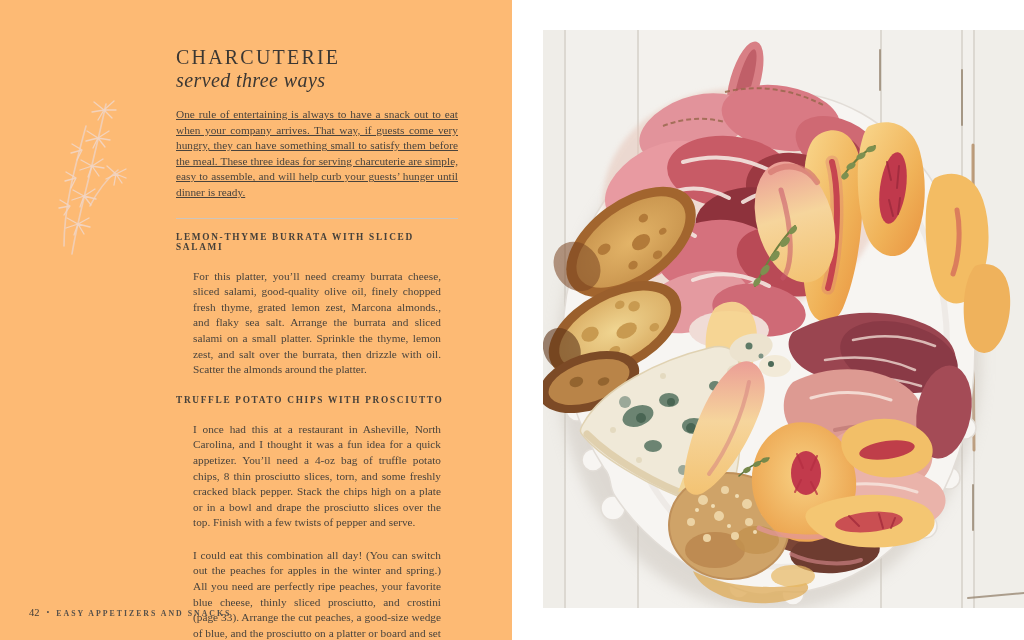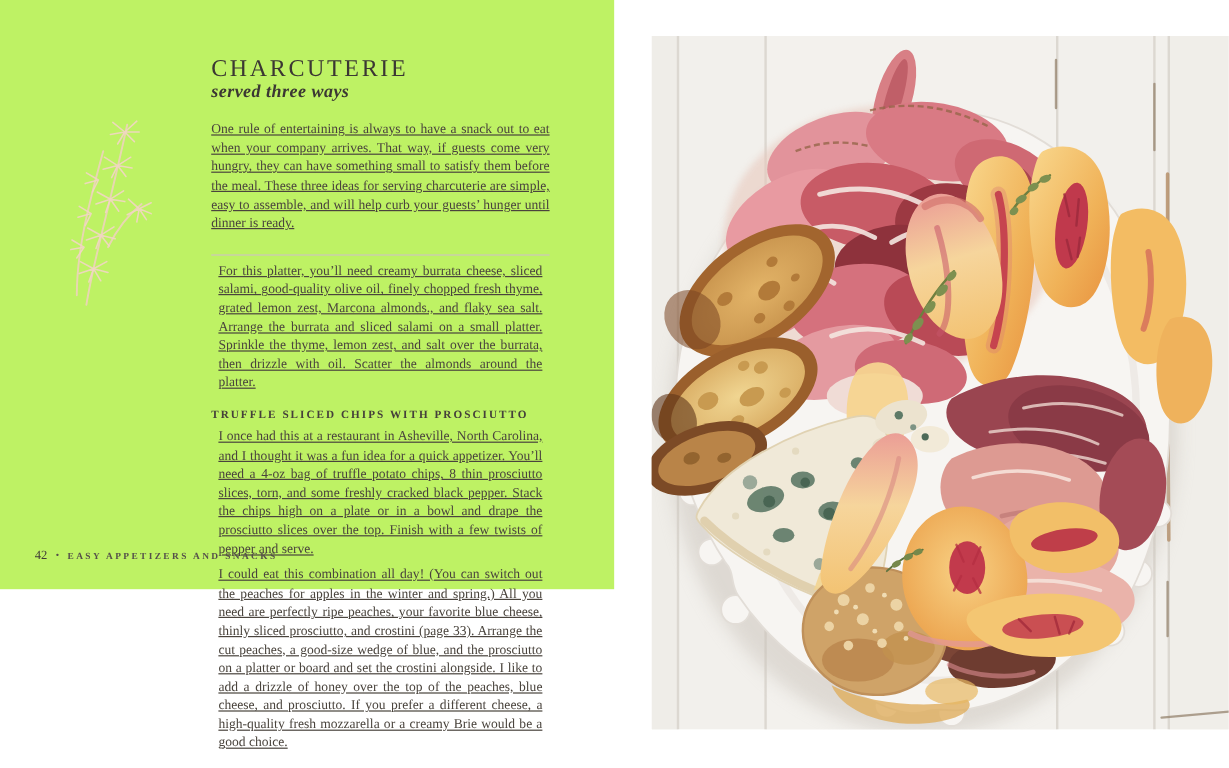--- a/index.html
+++ b/index.html
@@ -2,52 +2,52 @@
 <html><head>
 <meta charset="utf-8">
 <style>
   html,body{margin:0;padding:0;}
   body{
     width:1024px;height:640px;position:relative;overflow:hidden;
     background:#ffffff;
     font-family:"Liberation Serif", serif;
   }
   .page-left{
-    position:absolute;left:0;top:0;width:512px;height:491px;
-    background:#bef264;
+    position:absolute;left:0;top:0;width:512px;height:640px;
+    background:#fdba74;
   }
   .botanical{
     position:absolute;left:20px;top:86px;width:122px;height:172px;
   }
   .content{
     position:absolute;left:176px;top:46px;width:282px;
     color:#4a443d;
   }
   .title{
     margin:0;font-size:20px;font-weight:400;letter-spacing:2.2px;
     color:#3b3733;line-height:1.1;
   }
   .subtitle{
-    margin:1px 0 0 0;font-size:15px;font-weight:700;font-style:italic;
+    margin:1px 0 0 0;font-size:20px;font-weight:400;font-style:italic;
     color:#3b3733;letter-spacing:0.4px;line-height:1.15;
   }
   .intro{
     margin:15px 0 0 0;font-size:11.3px;line-height:15.6px;
     text-align:justify;color:#4a443d;text-decoration:underline;
   }
   .rule{
     border:none;border-top:1px solid #cdc5bd;margin:17px 0 0 0;
   }
   .sec-head{
     margin:13px 0 5px 0;font-size:9.3px;font-weight:700;
     letter-spacing:1.7px;color:#45403a;
   }
   .sec-body{
-    margin:6px;font-size:11.3px;line-height:15.6px;
-    text-align:justify;color:#4a443d;text-decoration:underline;
+    margin:17px;font-size:11.3px;line-height:15.6px;
+    text-align:justify;color:#4a443d;
   }
   .folio{
     position:absolute;left:29px;bottom:22px;
     display:flex;align-items:baseline;gap:7px;color:#55504a;
   }
   .folio .num{font-size:10.5px;font-weight:400;color:#3f3b36;}
   .folio .sep{font-size:8px;position:relative;top:-1px;}
   .folio .book{font-size:7.8px;letter-spacing:2px;color:#55504a;font-weight:bold;}
   .page-right{
     position:absolute;left:512px;top:0;width:512px;height:640px;background:#ffffff;
@@ -80,23 +80,24 @@
       <path d="M62 64 l-10 -6 M62 64 l-11 3 M62 64 l-5 10"></path>
     </g>
   </svg>
 
   <div class="content">
     <h1 class="title">CHARCUTERIE</h1>
     <h2 class="subtitle">served three ways</h2>
     <p class="intro">One rule of entertaining is always to have a snack out to eat when your company arrives. That way, if guests come very hungry, they can have something small to satisfy them before the meal. These three ideas for serving charcuterie are simple, easy to assemble, and will help curb your guests’ hunger until dinner is ready.</p>
     <hr class="rule">
 
+    <h3 class="sec-head">LEMON-THYME BURRATA WITH SLICED SALAMI</h3>
     <p class="sec-body">For this platter, you’ll need creamy burrata cheese, sliced salami, good-quality olive oil, finely chopped fresh thyme, grated lemon zest, Marcona almonds., and flaky sea salt. Arrange the burrata and sliced salami on a small platter. Sprinkle the thyme, lemon zest, and salt over the burrata, then drizzle with oil. Scatter the almonds around the platter.</p>
 
-    <h3 class="sec-head">TRUFFLE SLICED CHIPS WITH PROSCIUTTO</h3>
+    <h3 class="sec-head">TRUFFLE POTATO CHIPS WITH PROSCIUTTO</h3>
     <p class="sec-body">I once had this at a restaurant in Asheville, North Carolina, and I thought it was a fun idea for a quick appetizer. You’ll need a 4-oz bag of truffle potato chips, 8 thin prosciutto slices, torn, and some freshly cracked black pepper. Stack the chips high on a plate or in a bowl and drape the prosciutto slices over the top. Finish with a few twists of pepper and serve.</p>
 
     <p class="sec-body">I could eat this combination all day! (You can switch out the peaches for apples in the winter and spring.) All you need are perfectly ripe peaches, your favorite blue cheese, thinly sliced prosciutto, and crostini (page 33). Arrange the cut peaches, a good-size wedge of blue, and the prosciutto on a platter or board and set the crostini alongside. I like to add a drizzle of honey over the top of the peaches, blue cheese, and prosciutto. If you prefer a different cheese, a high-quality fresh mozzarella or a creamy Brie would be a good choice.</p>
   </div>
 
   <div class="folio">
     <span class="num">42</span>
     <span class="sep">•</span>
     <span class="book">EASY APPETIZERS AND SNACKS</span>
   </div>

